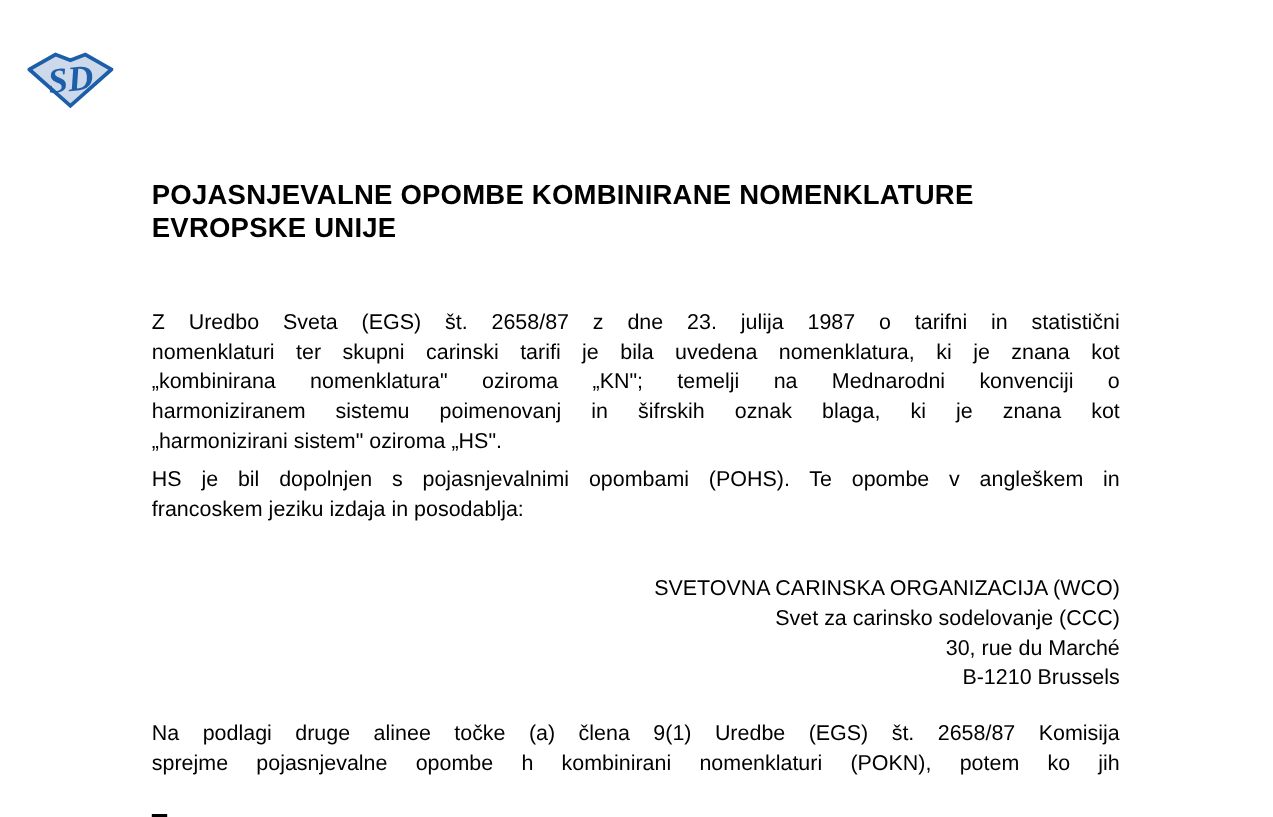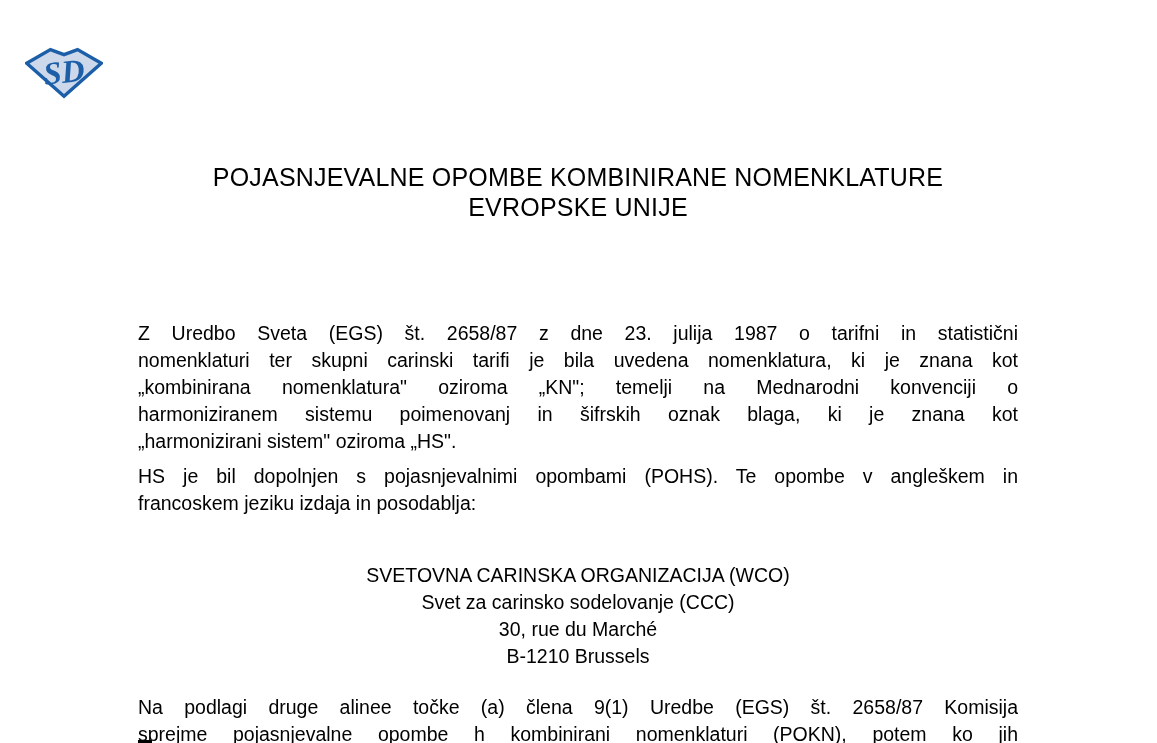--- a/index.html
+++ b/index.html
@@ -25,34 +25,32 @@
     left: 25px;
     top: 46px;
     width: 78px;
     height: 53px;
   }
   .doc-title {
     position: absolute;
     left: 138px;
     top: 162px;
     width: 880px;
-    text-align: center;
     font-size: 25px;
-    font-weight: normal;
+    font-weight: bold;
     line-height: 30px;
     letter-spacing: 0.2px;
     white-space: nowrap;
   }
   .para {
     position: absolute;
     left: 138px;
     width: 880px;
     font-size: 19.5px;
     line-height: 27px;
-    margin-top: 40px;
   }
   .para-intro   { top: 280px; }
   .para-hsnote  { top: 423px; }
   .addr-block   { top: 522px; text-align: center; }
   .para-basis   { top: 654px; }
   .jline {
     text-align: justify;
     height: 27px;
     overflow: hidden;
   }
@@ -63,20 +61,21 @@
     height: 0;
   }
   .lline {
     text-align: left;
     height: 27px;
     overflow: hidden;
   }
   .cline {
     height: 27px;
     overflow: hidden;
+    text-align: right;
   }
   .cutoff-fragment {
     position: absolute;
     left: 138px;
     top: 740px;
     width: 14px;
     height: 3px;
     background: #000000;
   }
 </style>

